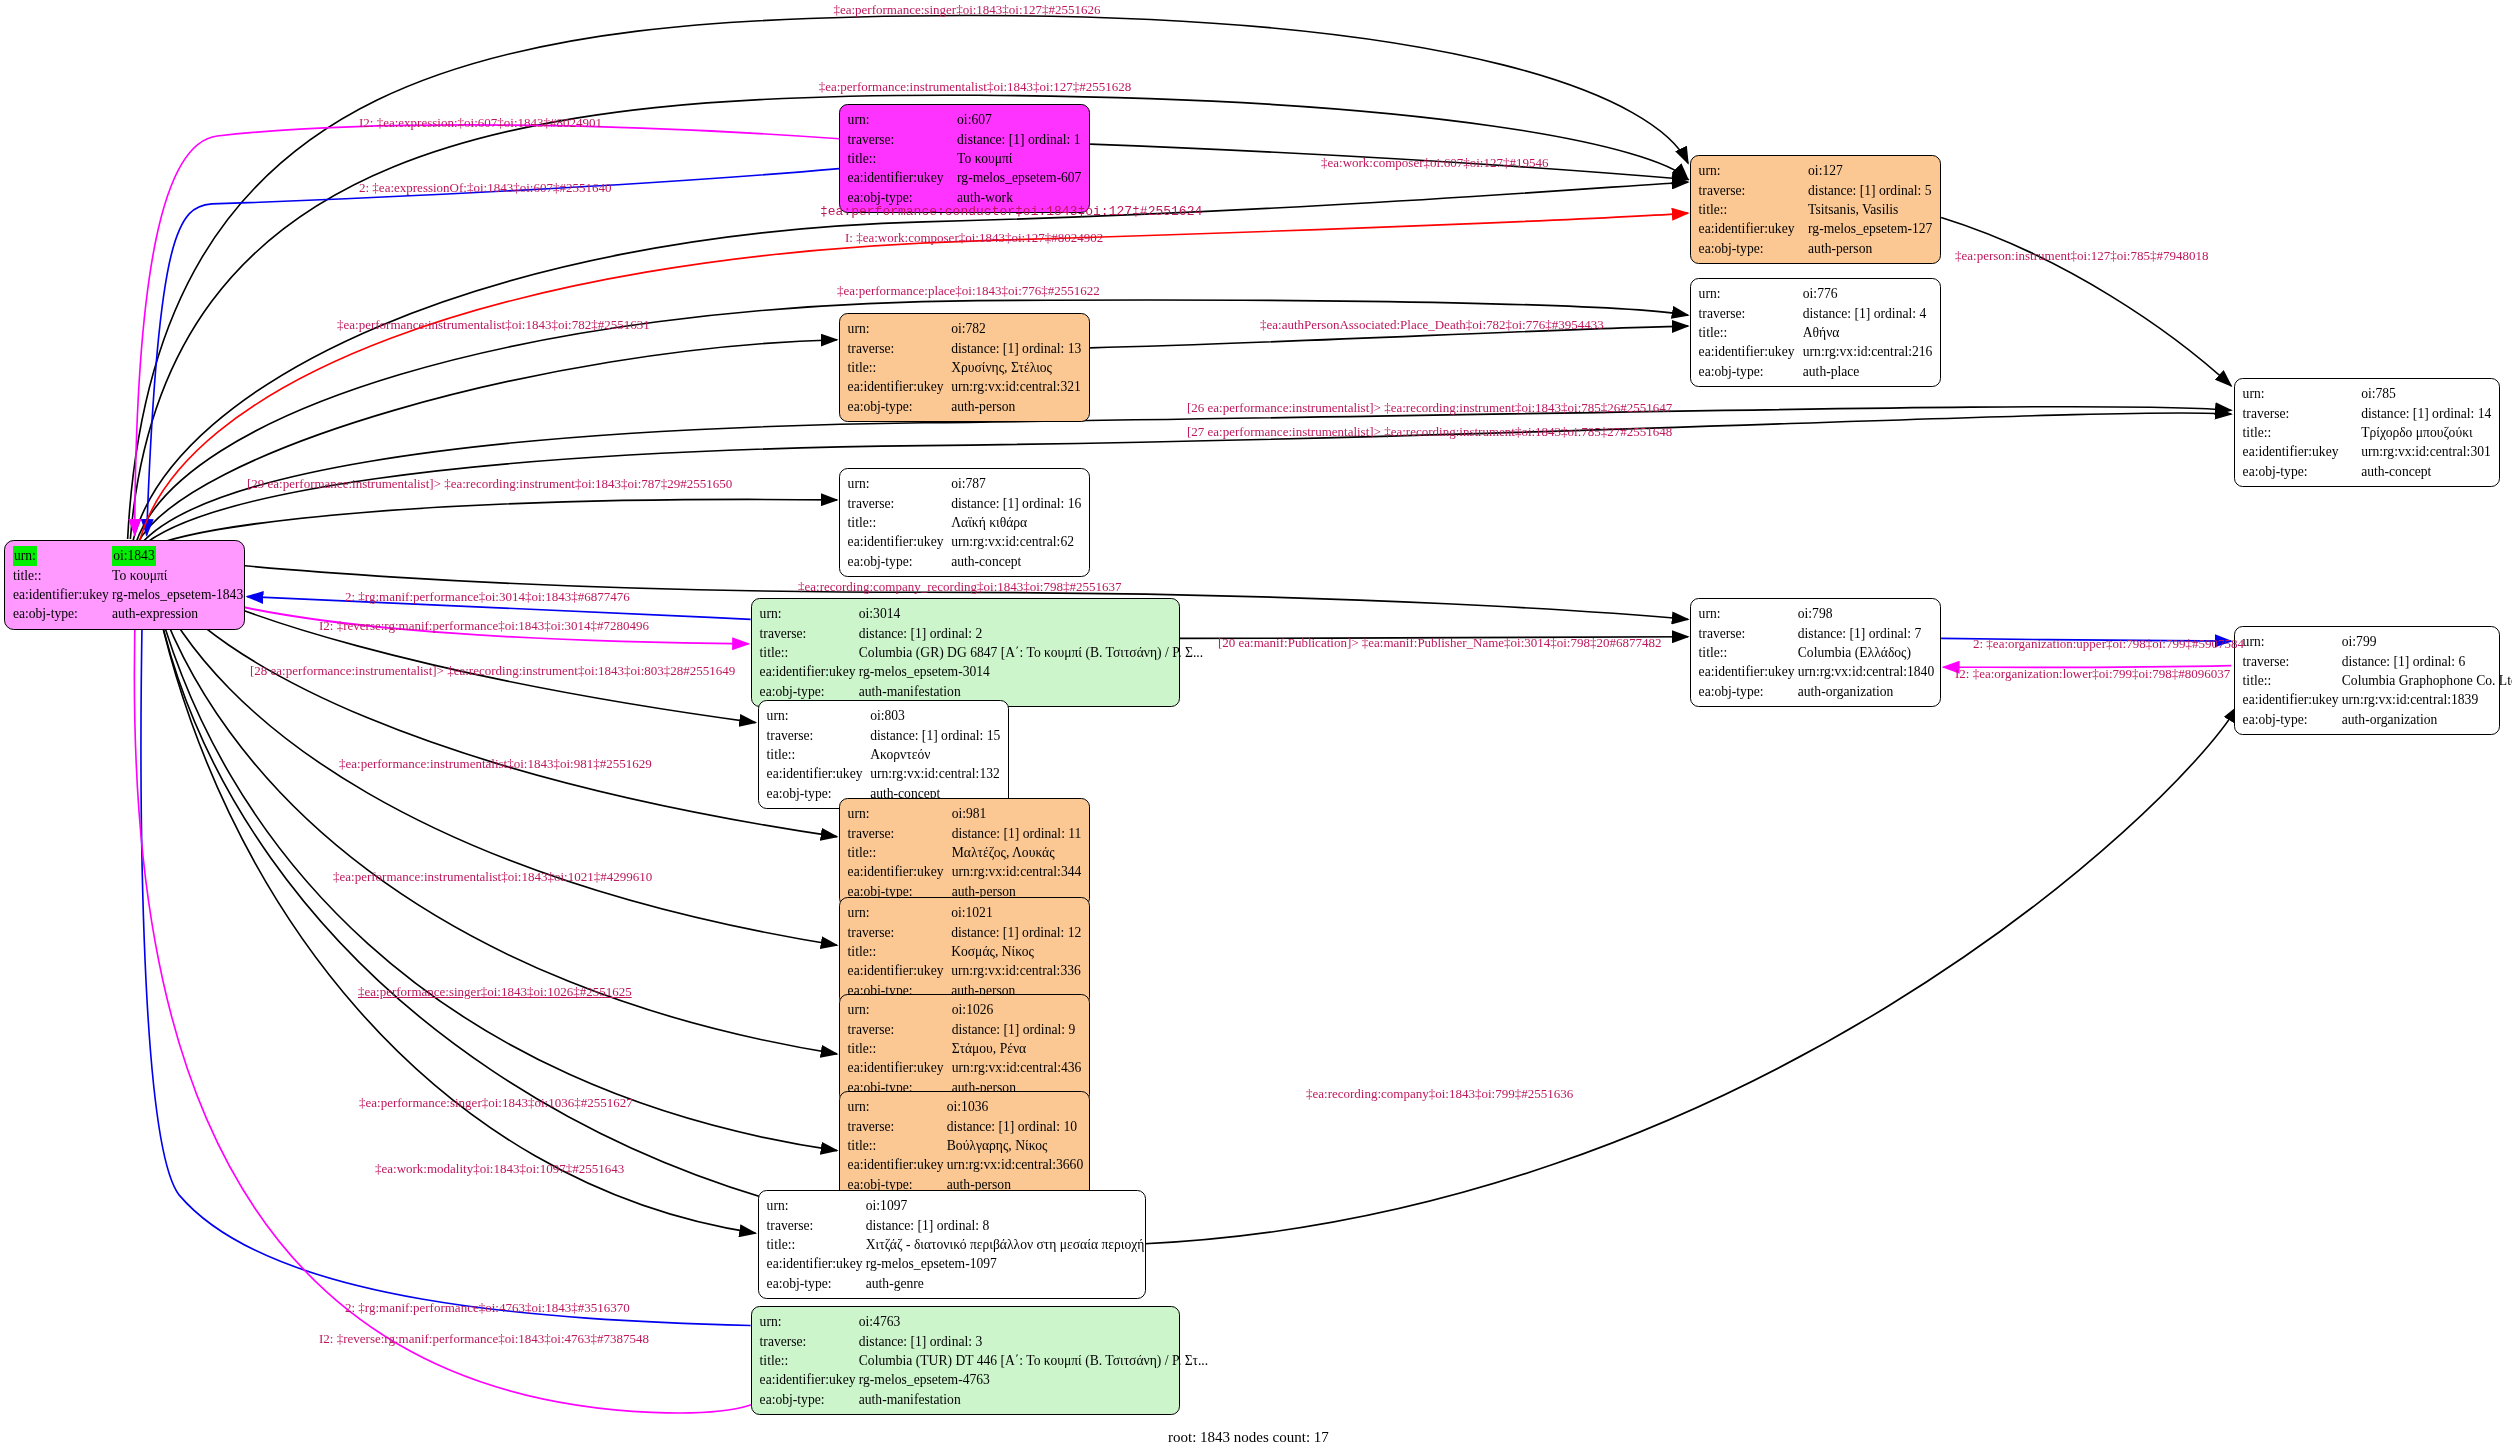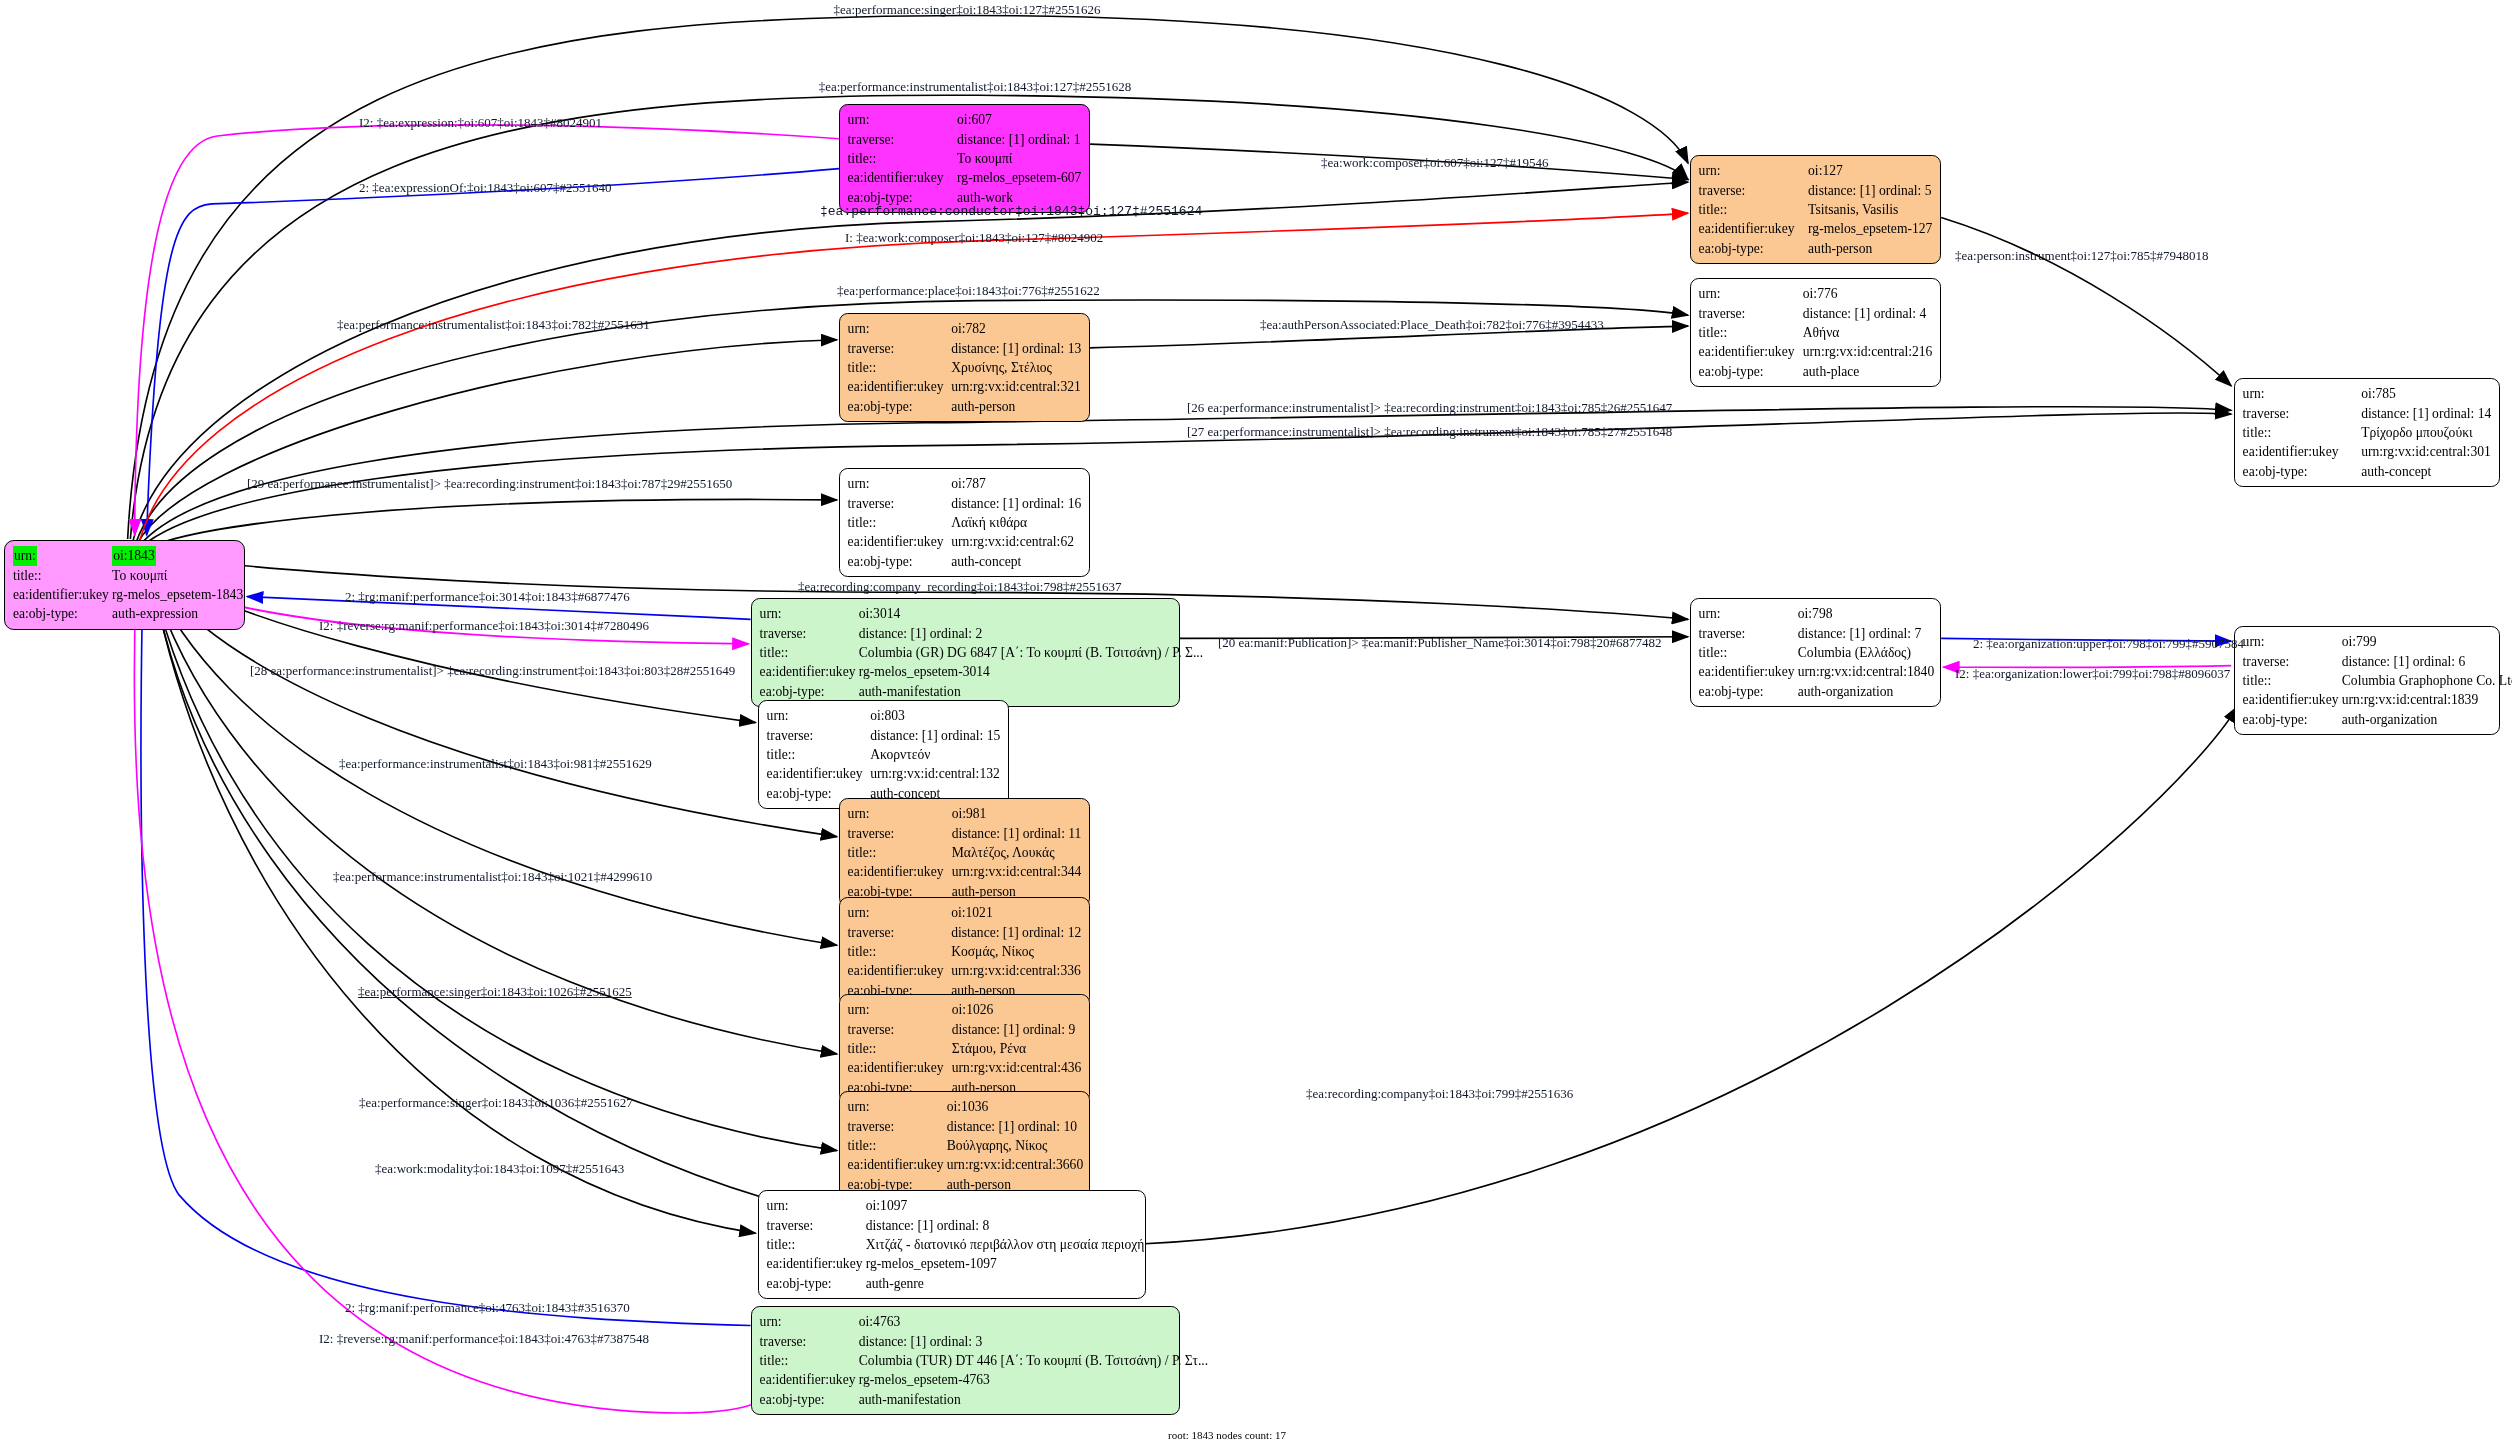--- a/index.html
+++ b/index.html
@@ -7,23 +7,23 @@
   #canvas{position:relative;width:2512px;height:1455px;overflow:hidden;background:#fff;}
   svg#edges{position:absolute;left:0;top:0;width:2512px;height:1455px;pointer-events:none;}
   .node{position:absolute;border:1.4px solid #000;border-radius:8.7px;background:#fff;
         box-sizing:border-box;padding:5.4px 7.6px;}
   .node.root{border-radius:9.8px;}
   .node table{border-collapse:collapse;width:100%;}
   .node td{font-size:13.6px;line-height:1.42;white-space:nowrap;padding:0;vertical-align:top;}
   .node td.k{width:126px;padding-right:3.3px;}
   .node td.v{}
   .hl{background:#00ee00;display:inline-block;padding:0 1.1px;}
-  .elabel{position:absolute;font-size:13px;white-space:nowrap;color:#0f172a;line-height:1;}
+  .elabel{position:absolute;font-size:13px;white-space:nowrap;color:#be185d;line-height:1;}
   .elabel.c{transform:translateX(-50%);}
-  .footer{position:absolute;font-size:11px;white-space:nowrap;}
+  .footer{position:absolute;font-size:15px;white-space:nowrap;}
 </style>
 </head>
 <body>
 
 <div id="canvas">
 
   <svg id="edges" viewBox="0 0 4625 2678">
     <defs>
       <marker id="ah" markerWidth="11" markerHeight="8" refX="10" refY="4" orient="auto" markerUnits="strokeWidth">
         <path d="M0,0 L11,4 L0,8 z" fill="#000"></path>

